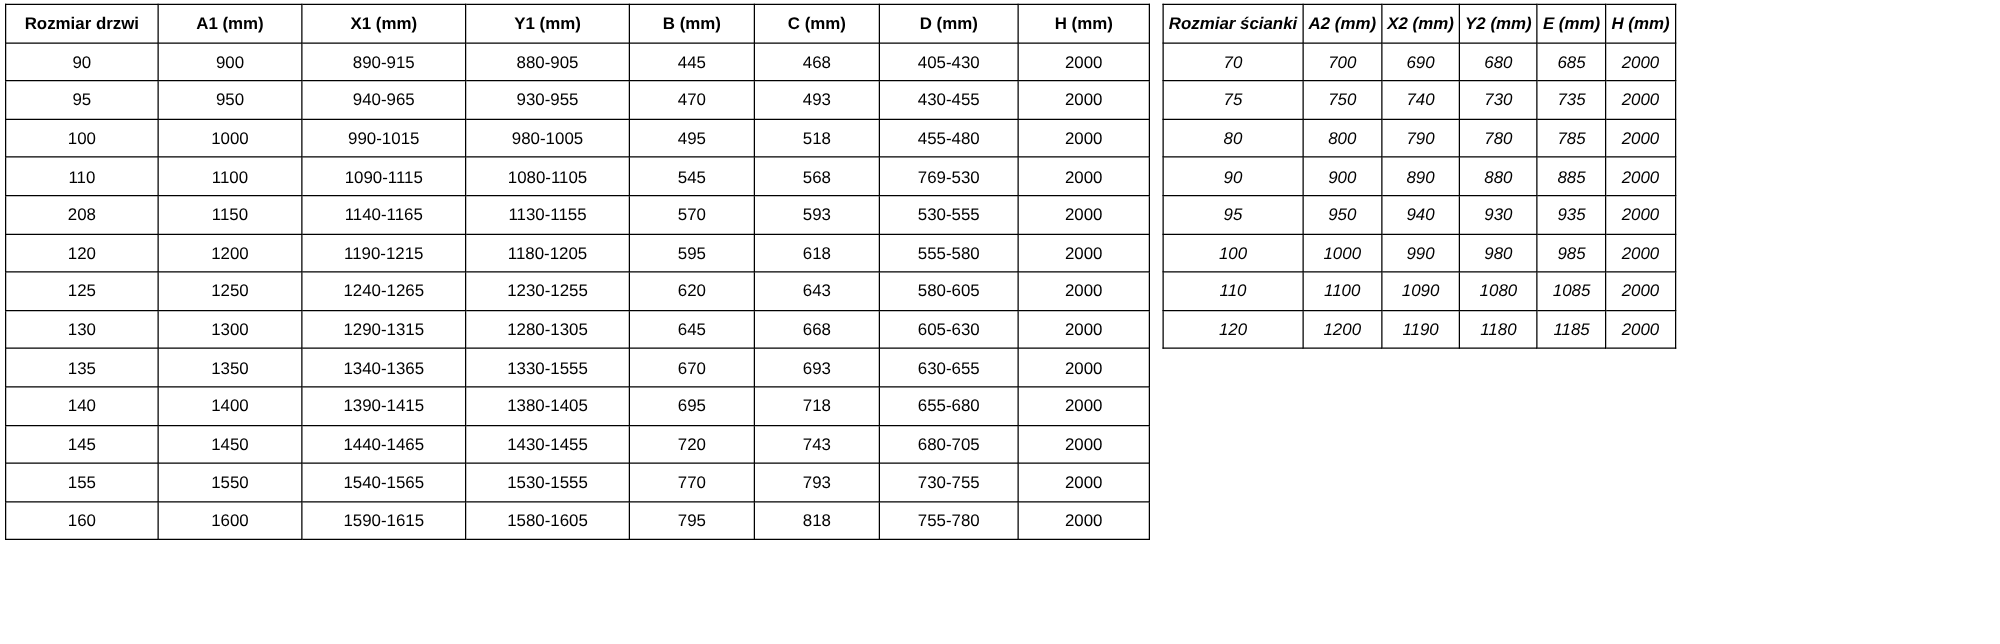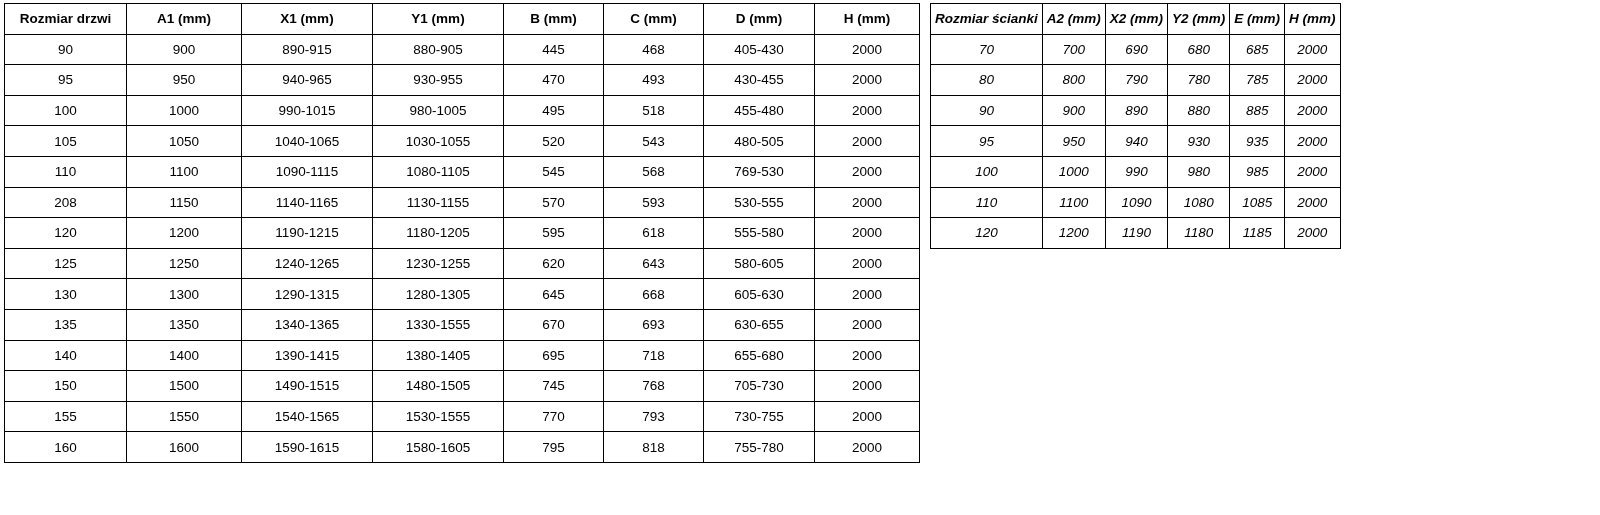--- a/index.html
+++ b/index.html
@@ -116,30 +116,20 @@
           <td>100</td>
           <td>1000</td>
           <td>990-1015</td>
           <td>980-1005</td>
           <td>495</td>
           <td>518</td>
           <td>455-480</td>
           <td>2000</td>
         </tr>
         <tr>
-          <td>105</td>
-          <td>1050</td>
-          <td>1040-1065</td>
-          <td>1030-1055</td>
-          <td>520</td>
-          <td>543</td>
-          <td>480-505</td>
-          <td>2000</td>
-        </tr>
-        <tr>
           <td>110</td>
           <td>1100</td>
           <td>1090-1115</td>
           <td>1080-1105</td>
           <td>545</td>
           <td>568</td>
           <td>769-530</td>
           <td>2000</td>
         </tr>
         <tr>
@@ -196,27 +186,27 @@
           <td>140</td>
           <td>1400</td>
           <td>1390-1415</td>
           <td>1380-1405</td>
           <td>695</td>
           <td>718</td>
           <td>655-680</td>
           <td>2000</td>
         </tr>
         <tr>
-          <td>150</td>
-          <td>1500</td>
-          <td>1490-1515</td>
-          <td>1480-1505</td>
-          <td>745</td>
-          <td>768</td>
-          <td>705-730</td>
+          <td>145</td>
+          <td>1450</td>
+          <td>1440-1465</td>
+          <td>1430-1455</td>
+          <td>720</td>
+          <td>743</td>
+          <td>680-705</td>
           <td>2000</td>
         </tr>
         <tr>
           <td>155</td>
           <td>1550</td>
           <td>1540-1565</td>
           <td>1530-1555</td>
           <td>770</td>
           <td>793</td>
           <td>730-755</td>
@@ -259,20 +249,28 @@
       <tbody>
         <tr>
           <td>70</td>
           <td>700</td>
           <td>690</td>
           <td>680</td>
           <td>685</td>
           <td>2000</td>
         </tr>
         <tr>
+          <td>75</td>
+          <td>750</td>
+          <td>740</td>
+          <td>730</td>
+          <td>735</td>
+          <td>2000</td>
+        </tr>
+        <tr>
           <td>80</td>
           <td>800</td>
           <td>790</td>
           <td>780</td>
           <td>785</td>
           <td>2000</td>
         </tr>
         <tr>
           <td>90</td>
           <td>900</td>

